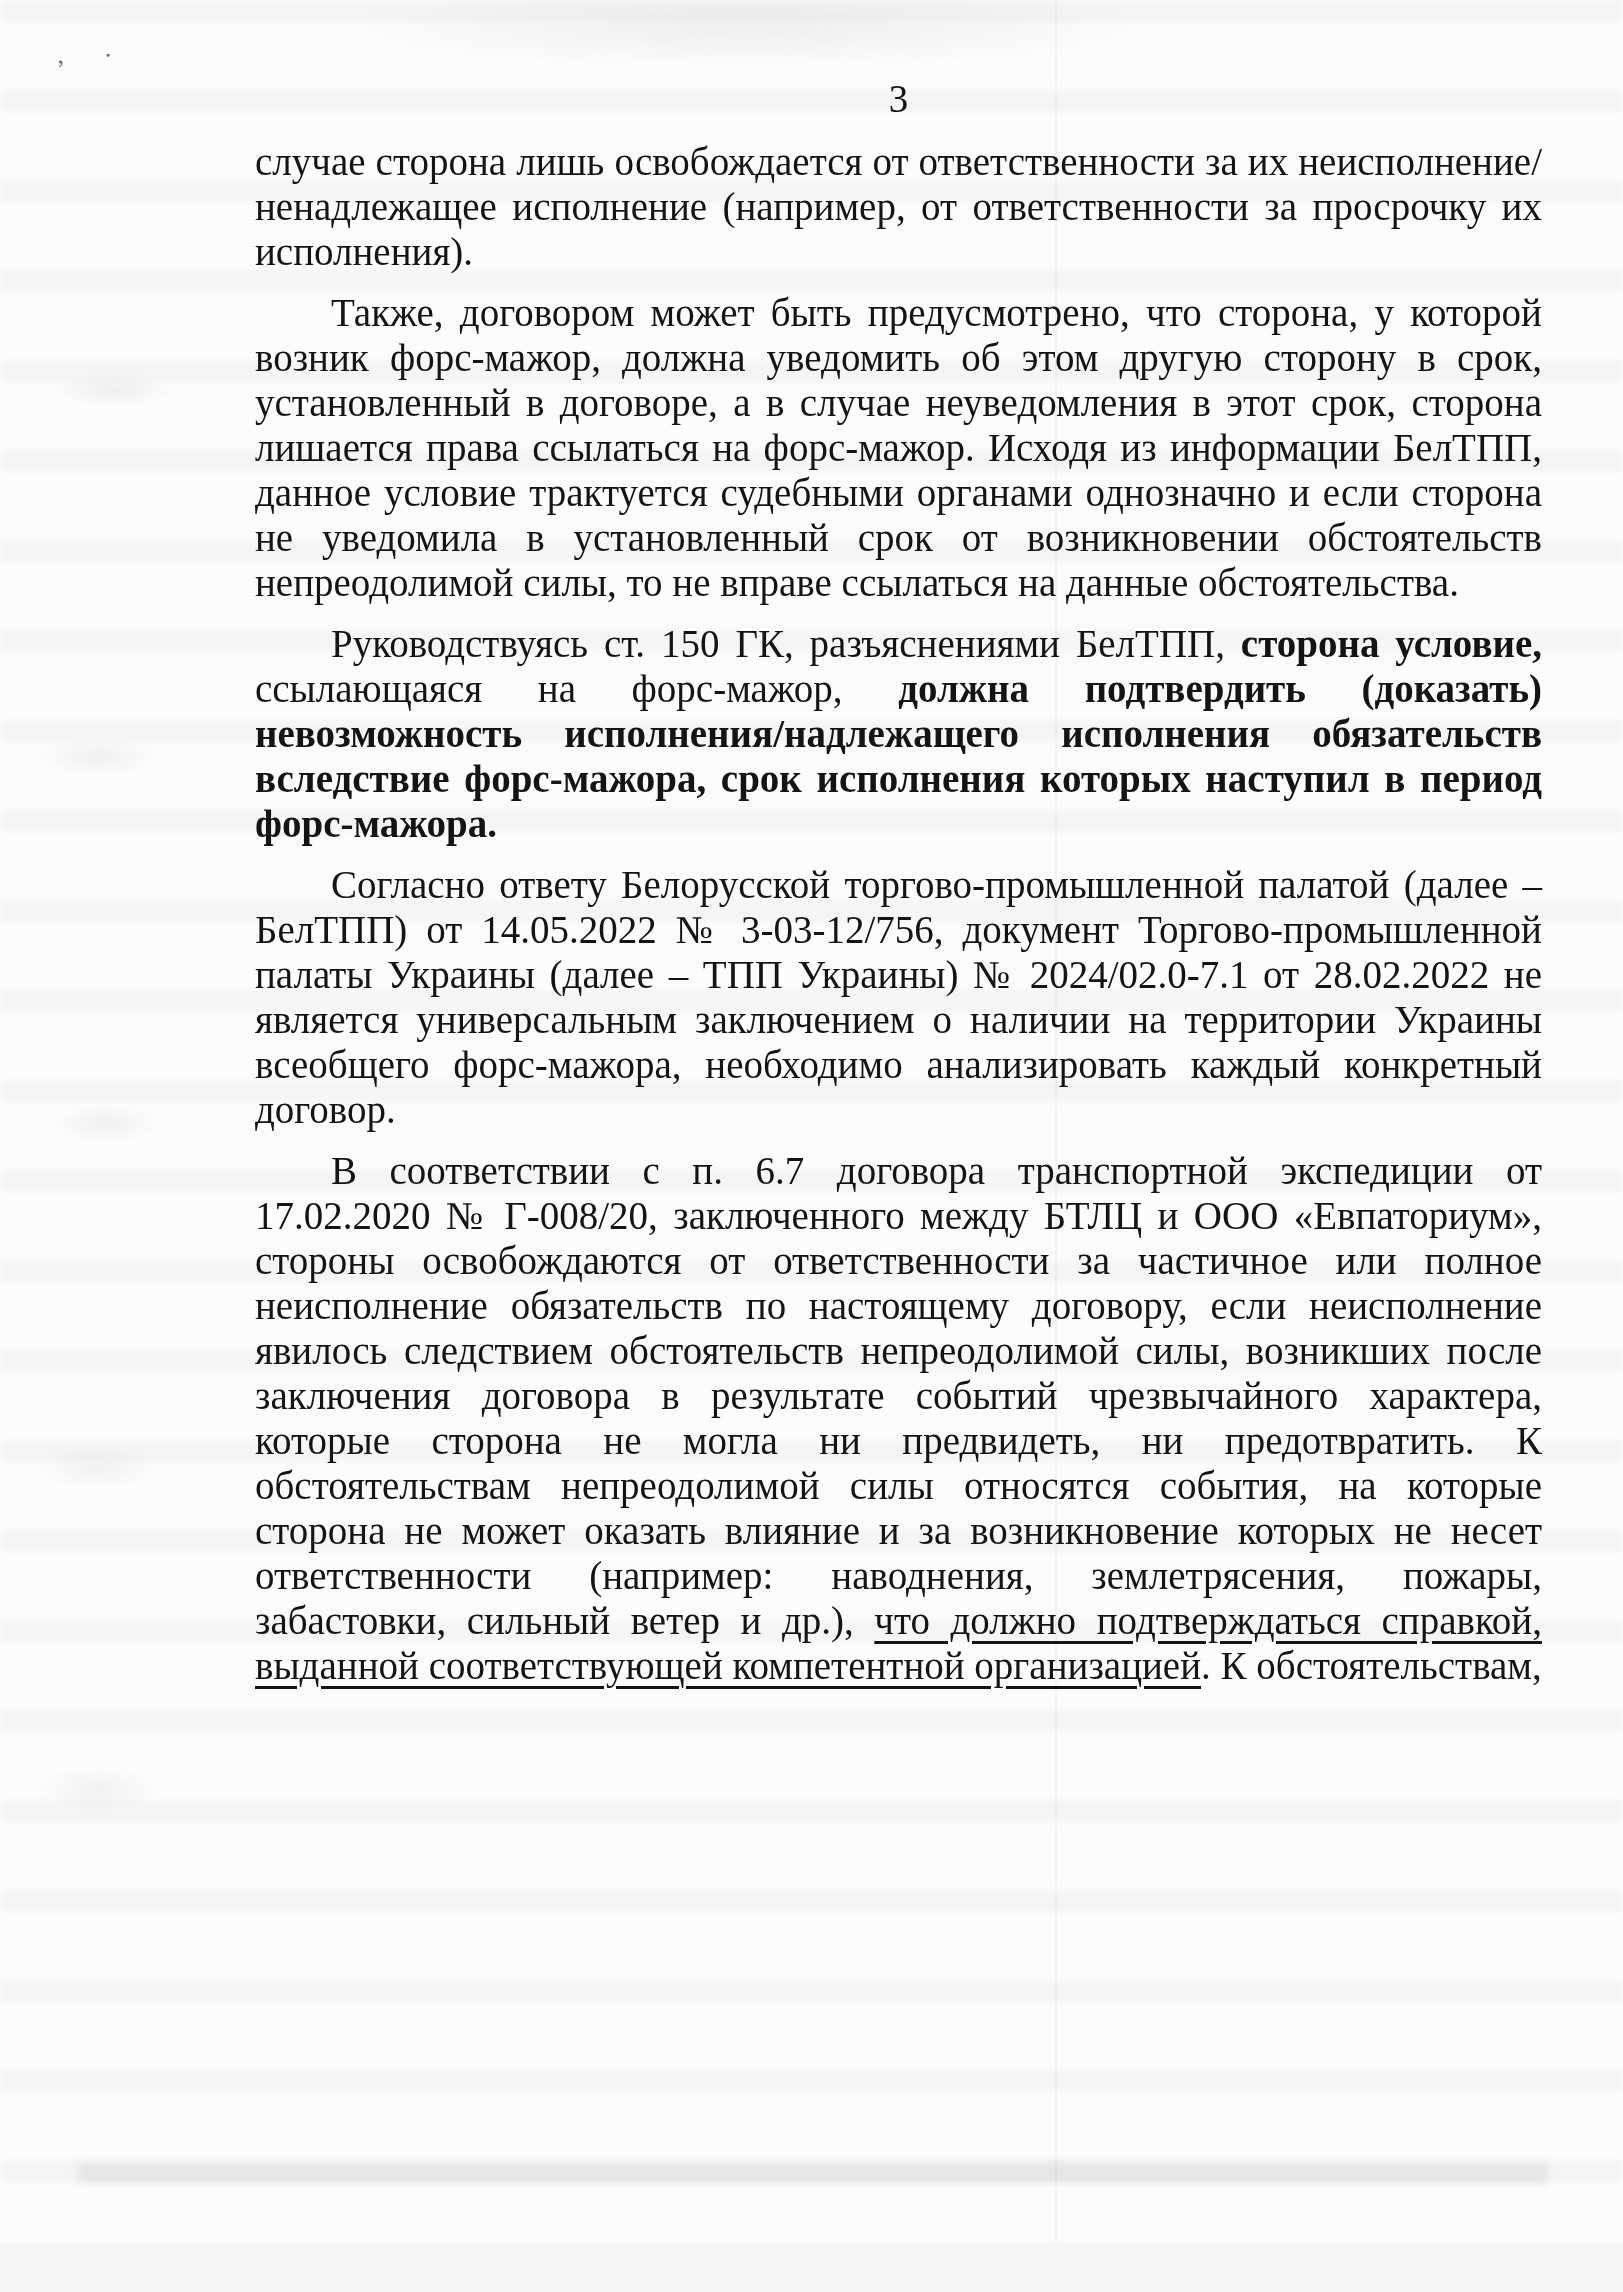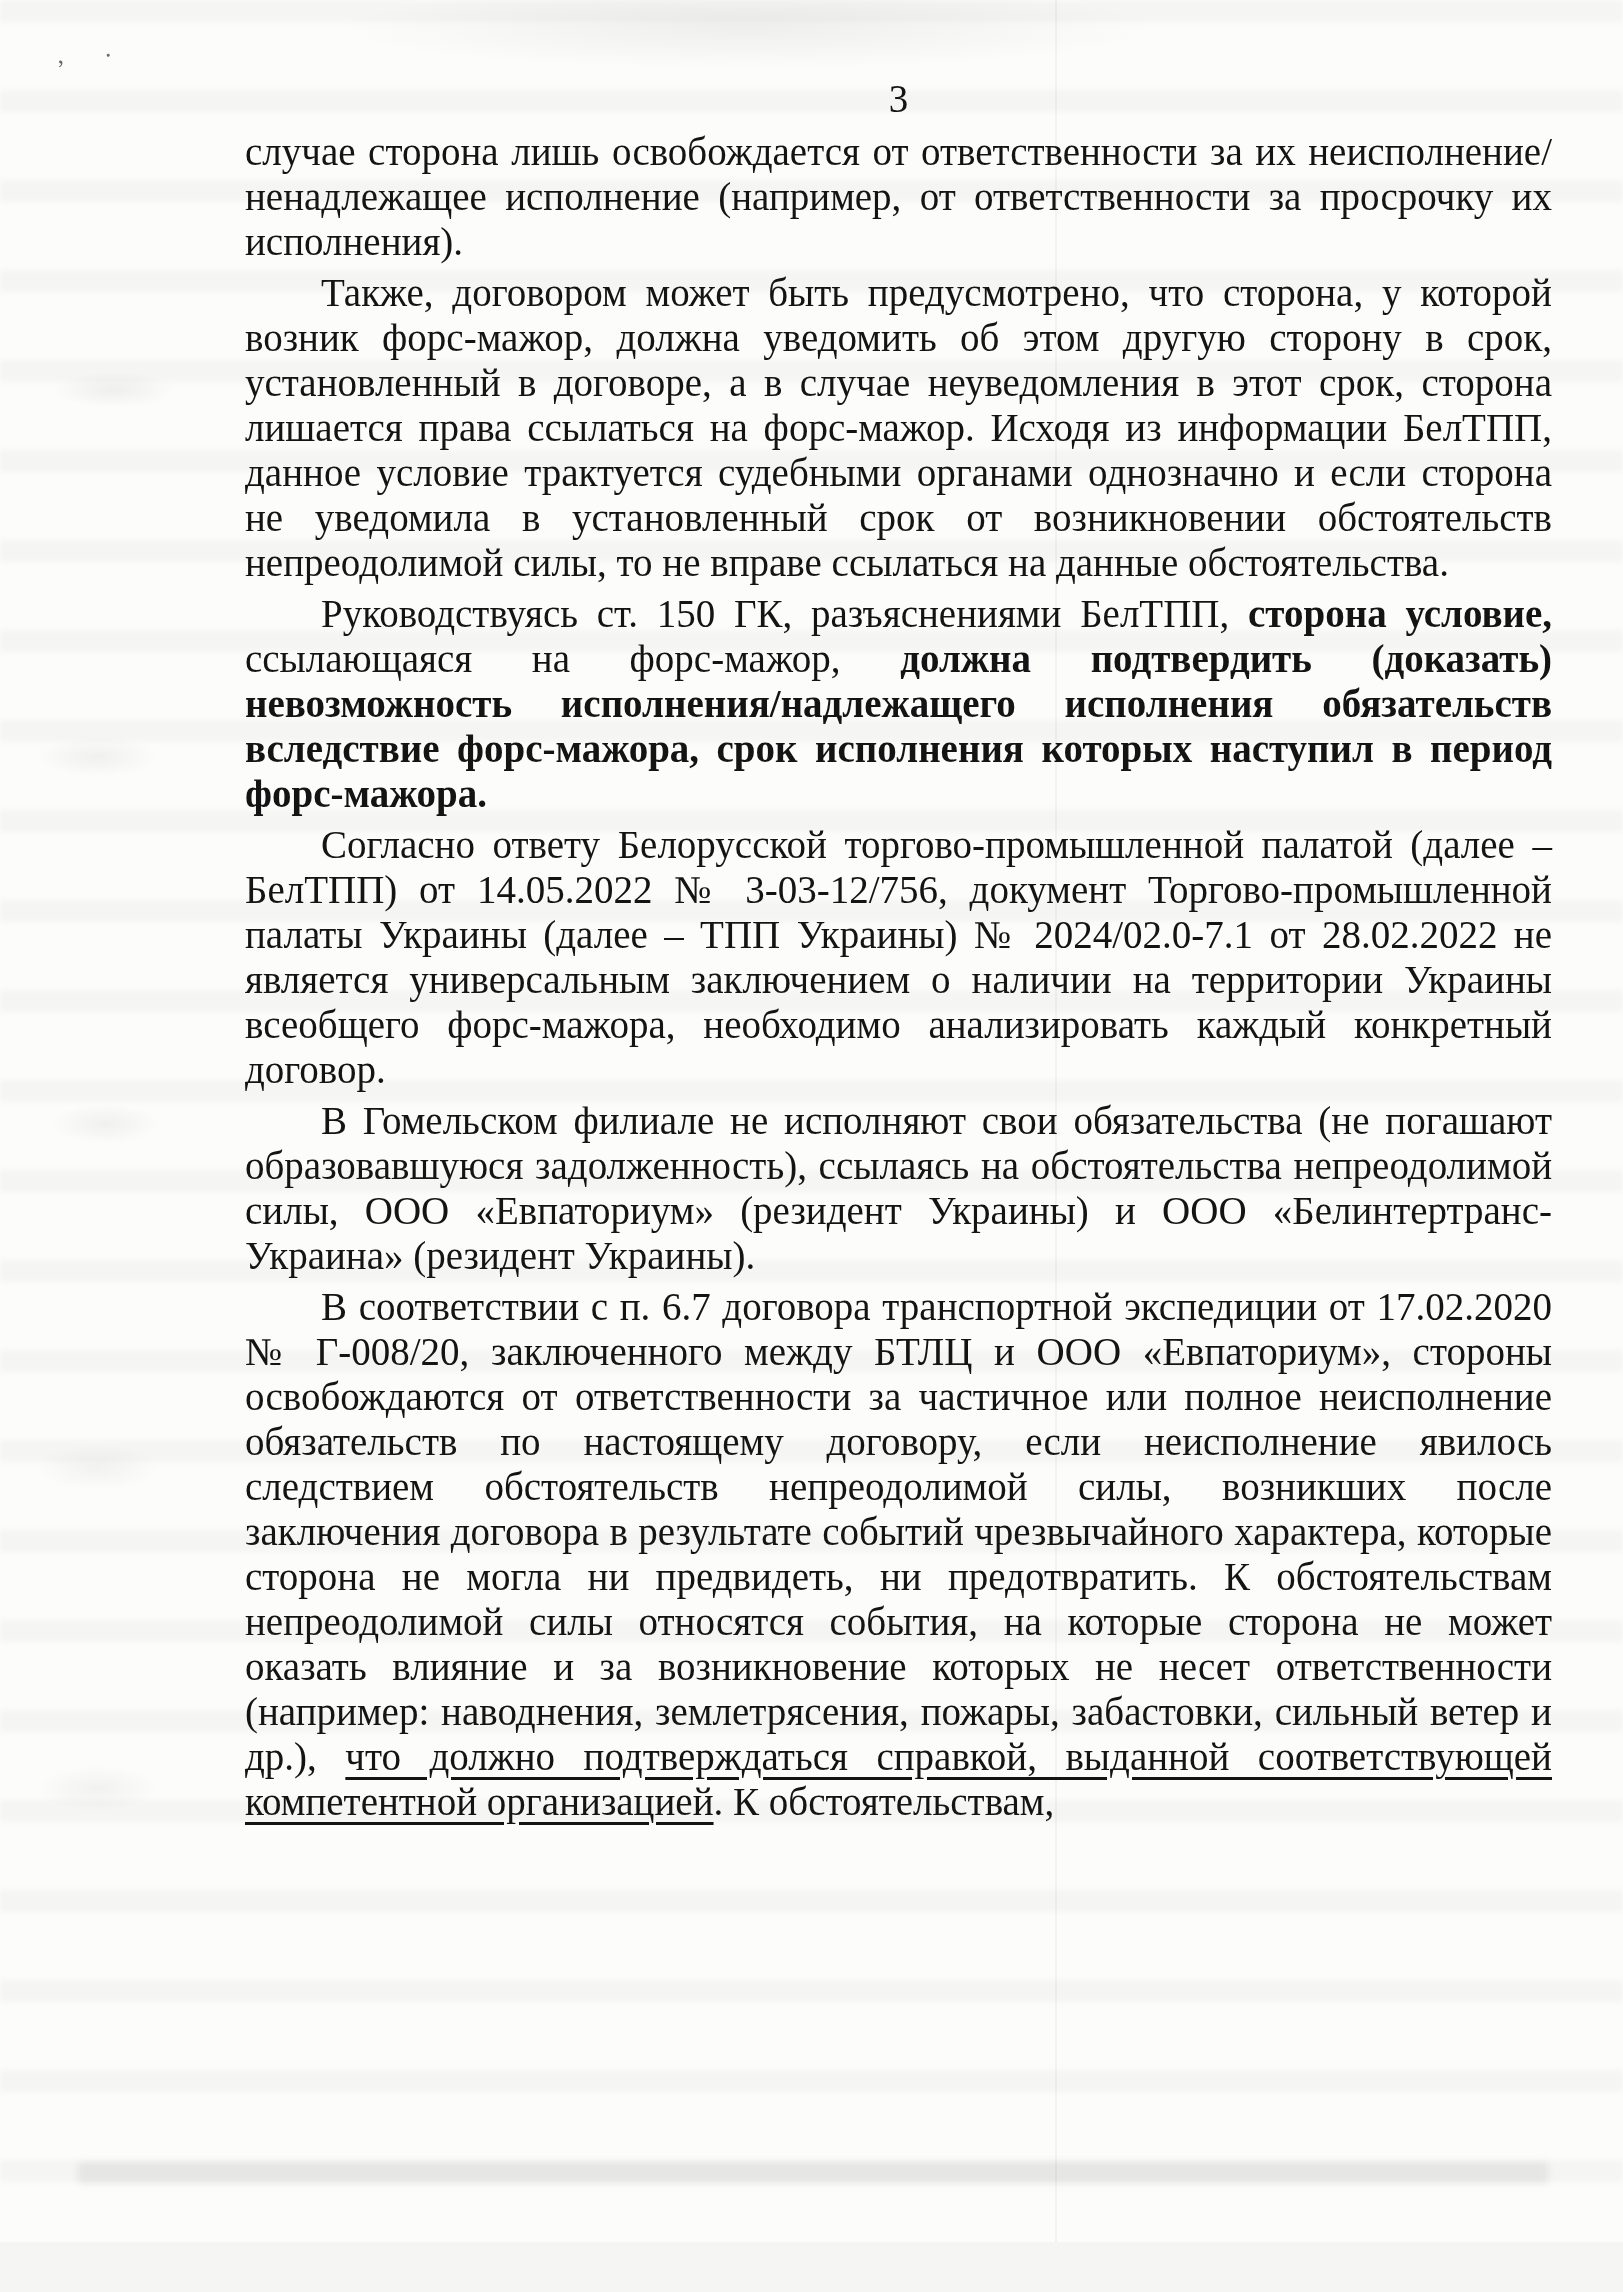--- a/index.html
+++ b/index.html
@@ -51,21 +51,21 @@
     transform:rotate(-8deg);
   }
   .page-number{
     position:absolute;left:239px;top:76px;width:1319px;
     text-align:center;font-size:39px;
   }
   .doc-body{
     position:absolute;left:239px;top:123px;width:1319px;
     font-size:39px;line-height:45px;text-align:justify;
   }
-  .doc-body p{margin:6px;padding:0;text-indent:76px;}
+  .doc-body p{margin:16px;padding:0;text-indent:76px;}
   .doc-body p.no-indent{text-indent:0;}
   .run-bold{font-weight:bold;}
   .run-underline{
     text-decoration:underline;
     text-decoration-thickness:2.9px;
     text-underline-offset:6.9px;
   }
 </style>
 </head>
 <body>
@@ -73,19 +73,18 @@
 <div class="page">
   <div class="ghost"></div>
   <div class="crease"></div>
   <div class="pen-mark">, .</div>
   <div class="page-number">3</div>
   <div class="doc-body" id="doc-body">
       <p class="no-indent"><span>случае сторона лишь освобождается от ответственности за их неисполнение/ненадлежащее исполнение (например, от ответственности за просрочку их исполнения).</span></p>
       <p><span>Также, договором может быть предусмотрено, что сторона, у которой возник форс-мажор, должна уведомить об этом другую сторону в срок, установленный в договоре, а в случае неуведомления в этот срок, сторона лишается права ссылаться на форс-мажор. Исходя из информации БелТПП, данное условие трактуется судебными органами однозначно и если сторона не уведомила в установленный срок от возникновении обстоятельств непреодолимой силы, то не вправе ссылаться на данные обстоятельства.</span></p>
       <p><span>Руководствуясь ст. 150 ГК, разъяснениями БелТПП, </span><span class="run-bold">сторона условие,</span><span> ссылающаяся на форс-мажор, </span><span class="run-bold">должна подтвердить (доказать) невозможность исполнения/надлежащего исполнения обязательств вследствие форс-мажора, срок исполнения которых наступил в период форс-мажора.</span></p>
       <p><span>Согласно ответу Белорусской торгово-промышленной палатой (далее – БелТПП) от 14.05.2022 № 3-03-12/756, документ Торгово-промышленной палаты Украины (далее – ТПП Украины) № 2024/02.0-7.1 от 28.02.2022 не является универсальным заключением о наличии на территории Украины всеобщего форс-мажора, необходимо анализировать каждый конкретный договор.</span></p>
-      <p><span>В Гомельском филиале не исполняют свои обязательства (не погашают образовавшуюся задолженность), ссылаясь на обстоятельства непреодолимой силы, ООО «Евпаториум» (резидент Украины) и ООО «Белинтертранс-Украина» (резидент Украины).</span></p>
       <p><span>В соответствии с п. 6.7 договора транспортной экспедиции от 17.02.2020 № Г-008/20, заключенного между БТЛЦ и ООО «Евпаториум», стороны освобождаются от ответственности за частичное или полное неисполнение обязательств по настоящему договору, если неисполнение явилось следствием обстоятельств непреодолимой силы, возникших после заключения договора в результате событий чрезвычайного характера, которые сторона не могла ни предвидеть, ни предотвратить. К обстоятельствам непреодолимой силы относятся события, на которые сторона не может оказать влияние и за возникновение которых не несет ответственности (например: наводнения, землетрясения, пожары, забастовки, сильный ветер и др.), </span><span class="run-underline">что должно подтверждаться справкой, выданной соответствующей компетентной организацией</span><span>. К обстоятельствам,</span></p>
     </div>
   <div class="bottom-smudge"></div>
   <div class="bottom-strip"></div>
 </div>
 
 
 </body></html>

